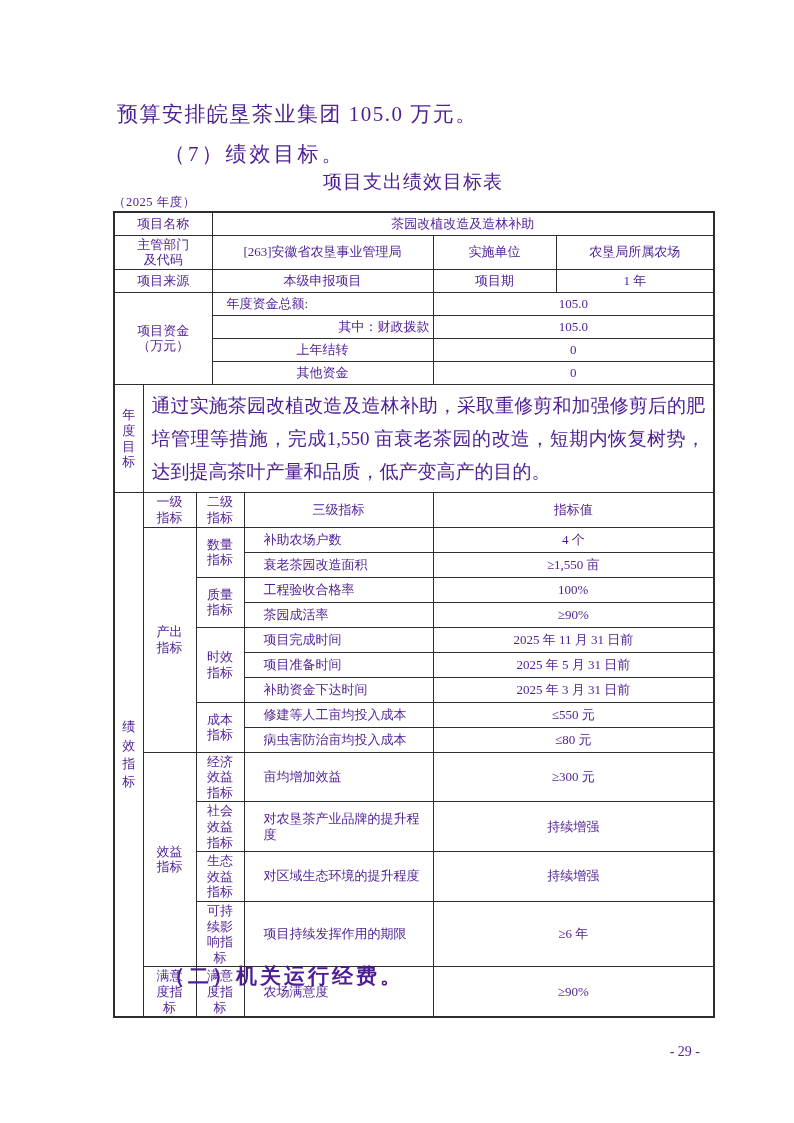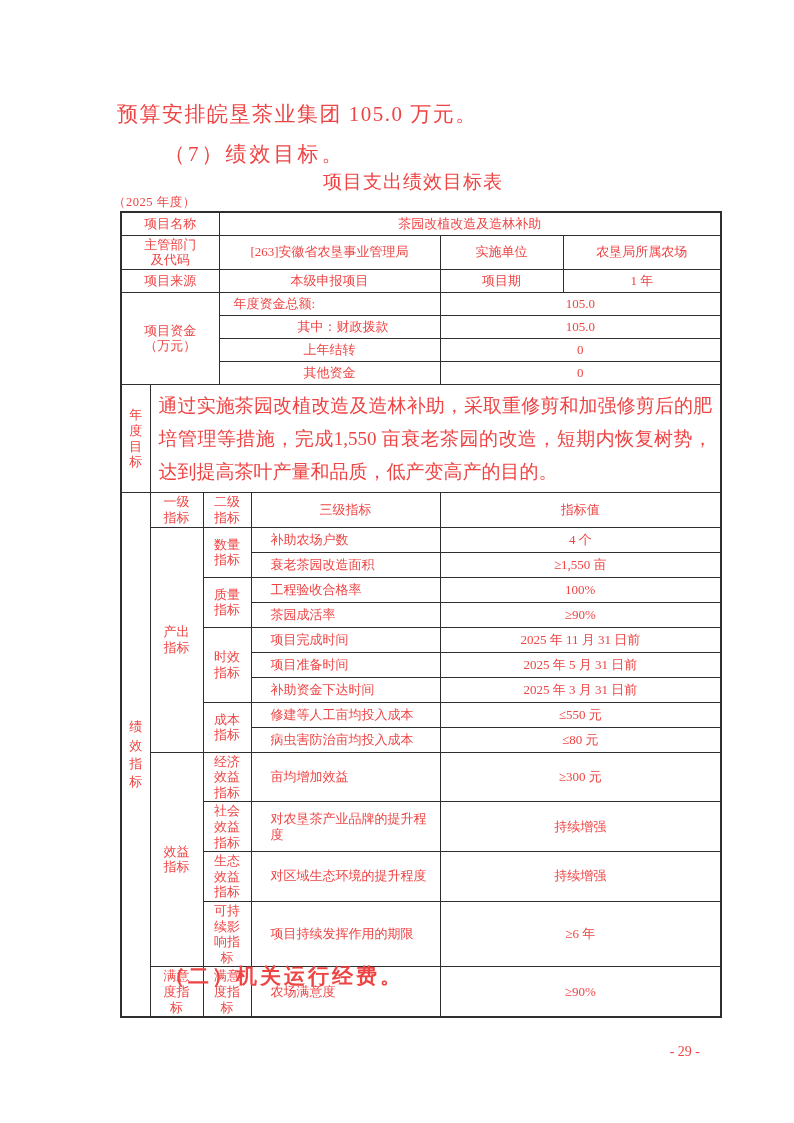--- a/index.html
+++ b/index.html
@@ -1,21 +1,21 @@
 <!DOCTYPE html>
 <html><head>
 <meta charset="utf-8">
 <style>
   html,body{margin:0;padding:0;background:#9a9a9a;}
   .page{
     position:relative;
     width:794px;height:1123px;
     margin:0 auto;
     background:#ffffff;
-    color:#ef4444;
+    color:#4c1d95;
     font-family:"Liberation Serif","DejaVu Serif",serif;
     overflow:hidden;
   }
   .body-text{position:absolute;margin:0;font-size:21px;letter-spacing:1.5px;white-space:nowrap;}
   .para1{left:117px;top:100px;}
   .para2{left:164px;top:140px;letter-spacing:3px;}
   .para3{left:164px;top:962px;letter-spacing:3px;font-weight:bold;}
   .tbl-title{
     position:absolute;left:113px;top:169px;width:600px;
     text-align:center;font-family:"Liberation Sans","DejaVu Sans",sans-serif;
@@ -27,32 +27,32 @@
   }
   .page-number{
     position:absolute;left:630px;top:1044px;width:70px;
     text-align:right;font-size:14px;
   }
   table.perf-table{
     position:absolute;left:113px;top:211px;
     width:600px;table-layout:fixed;
     border-collapse:collapse;
     border:2px solid #2e2e2e;
-    font-size:13px;line-height:1.25;margin-left:7px;
+    font-size:13px;line-height:1.25;
   }
   .perf-table td{
     border:1px solid #2e2e2e;
     padding:1px 3px;
     text-align:center;
     vertical-align:middle;
     overflow:hidden;
   }
   .perf-table td.l{text-align:left;padding-left:19px;}
   .perf-table td.pl12{text-align:left;padding-left:14px;}
-  .perf-table td.pl28{text-align:center;padding-left:30px;}
+  .perf-table td.pl28{text-align:right;padding-left:30px;}
   .perf-table td.ml{white-space:pre-line;line-height:1.2;}
   .perf-table td.vgoal{white-space:pre-line;line-height:1.2;padding:1px 0;}
   .perf-table td.vperf{white-space:pre-line;line-height:1.4;padding:1px 0;}
   .perf-table td.goal{
     text-align:justify;text-justify:inter-character;
     padding:4px 8px;font-size:19px;line-height:1.75;
   }
 </style>
 </head>
 <body>

